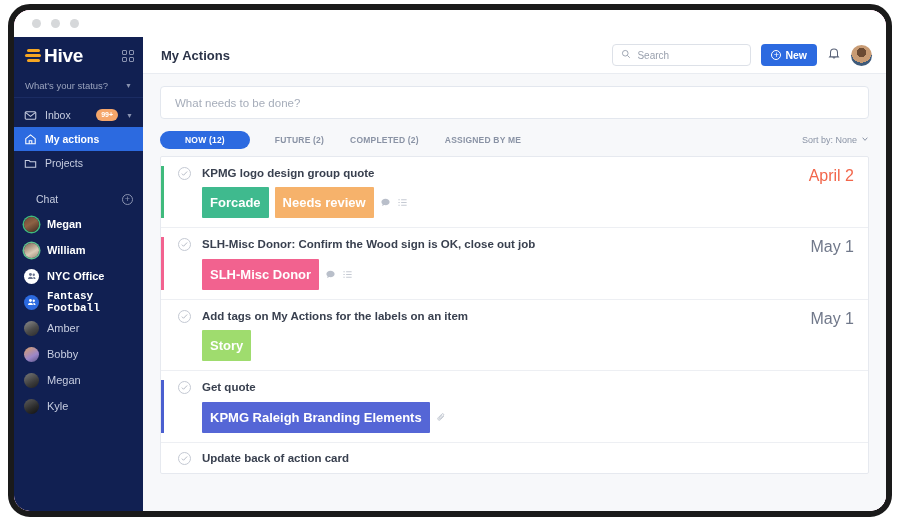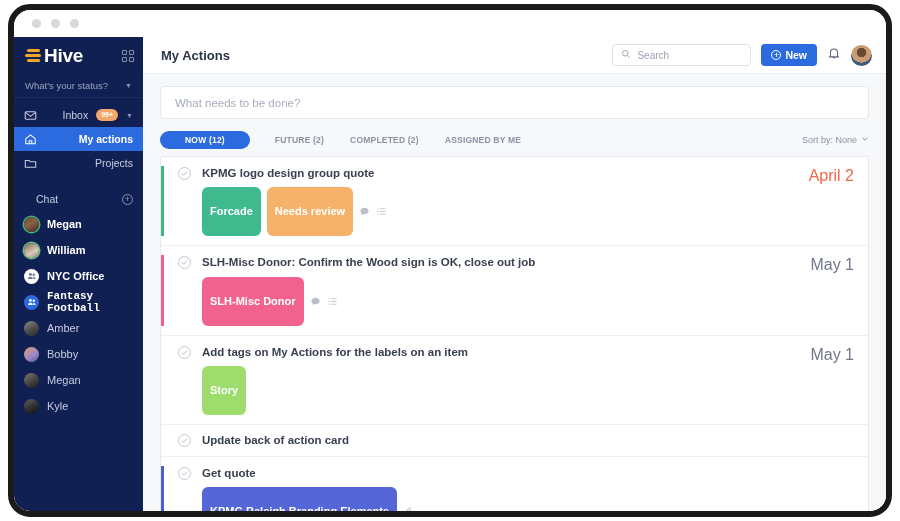--- a/index.html
+++ b/index.html
@@ -84,21 +84,20 @@
 
   .nav-section { padding-top: 5px; }
   .nav-item {
     height: 24px;
     display: flex; align-items: center;
     padding: 0 10px;
     gap: 8px;
     font-size: 10.5px;
     color: #c7cde0;
     position: relative;
-    text-align: right;
   }
   .nav-item.active { background: #2c6ae0; color: #ffffff; font-weight: bold; }
   .nav-item .ico { width: 13px; height: 13px; display: inline-flex; align-items: center; justify-content: center; flex: 0 0 13px; }
   .nav-item svg { display:block; }
   .nav-label { flex: 1 1 auto; white-space: nowrap; overflow: hidden; }
   .badge {
     background: #f5a66a; color: #fff; font-size: 7px; font-weight: bold;
     border-radius: 7px; padding: 1px 5px; line-height: 1.3;
   }
 
@@ -215,22 +214,22 @@
     border: 1px solid #c4c9d3;
     color: #b0b6c2;
     display: flex; align-items: center; justify-content: center;
     flex: 0 0 13px; margin-top: 1px;
   }
   .check svg { width: 7px; height: 7px; }
   .task-body { flex: 1 1 auto; padding-left: 11px; min-width: 0; font-weight: bold; }
   .task-title { font-size: 11.5px; color: #39404f; line-height: 1.25; }
   .task-meta { display: flex; align-items: center; gap: 6px; margin-top: 7px; }
   .tag {
-    font-size: 11px; color: #fff; border-radius: 6px;
-    padding: 19px 8px; line-height: 1; white-space: nowrap;
+    font-size: 13px; color: #fff; border-radius: 1px;
+    padding: 9px 8px; line-height: 1; white-space: nowrap;
   }
   .meta-ico { color: #b9bfca; display: inline-flex; align-items: center; }
   .meta-ico svg { width: 11px; height: 11px; }
   .task-date { font-size: 16px; color: #70788a; margin-top: 1px; white-space: nowrap; }
   .task-date.warn { color: #f2664b; }
 </style>
 </head>
 <body>
 
 <div class="device">
@@ -492,33 +491,20 @@
               </span>
               <div class="task-body">
                 <div class="task-title">Add tags on My Actions for the labels on an item</div>
                 <div class="task-meta">
                   <span class="tag" style="background:#9fdc6e">Story</span>
                 </div>
               </div>
               <div class="task-date">May 1</div>
             </div>
 
-            <div class="task" style="min-height:30px;padding:8px 14px 8px 0;">
-              <span class="stripe" style="background:transparent"></span>
-              <span class="check">
-                <svg viewBox="0 0 12 12" fill="none" stroke="#b0b6c2" stroke-width="1.6">
-                    <path d="M1.5 6.2 L4.3 9 L10.5 2.6"></path>
-                  </svg>
-              </span>
-              <div class="task-body">
-                <div class="task-title">Update back of action card</div>
-              </div>
-              <div class="task-date"></div>
-            </div>
-
             <div class="task">
               <span class="stripe" style="background:#4a5fd0"></span>
               <span class="check">
                 <svg viewBox="0 0 12 12" fill="none" stroke="#b0b6c2" stroke-width="1.6">
                     <path d="M1.5 6.2 L4.3 9 L10.5 2.6"></path>
                   </svg>
               </span>
               <div class="task-body">
                 <div class="task-title">Get quote</div>
                 <div class="task-meta">
@@ -526,18 +512,31 @@
                   <span class="meta-ico">
                     <svg viewBox="0 0 16 16" fill="none" stroke="#b9bfca" stroke-width="1.2">
                       <path d="M11.5 6 L6.2 11.3 a2.1 2.1 0 0 1-3-3 L8.8 2.7 a1.5 1.5 0 0 1 2.1 2.1 L5.5 10.2 a0.8 0.8 0 0 1-1.1-1.1 L9 4.5"></path>
                     </svg>
                   </span>
                 </div>
               </div>
               <div class="task-date"></div>
             </div>
 
+            <div class="task" style="min-height:30px;padding:8px 14px 8px 0;">
+              <span class="stripe" style="background:transparent"></span>
+              <span class="check">
+                <svg viewBox="0 0 12 12" fill="none" stroke="#b0b6c2" stroke-width="1.6">
+                    <path d="M1.5 6.2 L4.3 9 L10.5 2.6"></path>
+                  </svg>
+              </span>
+              <div class="task-body">
+                <div class="task-title">Update back of action card</div>
+              </div>
+              <div class="task-date"></div>
+            </div>
+
           </div>
         </div>
       </main>
     </div>
   </div>
 </div>
 
 </body></html>

